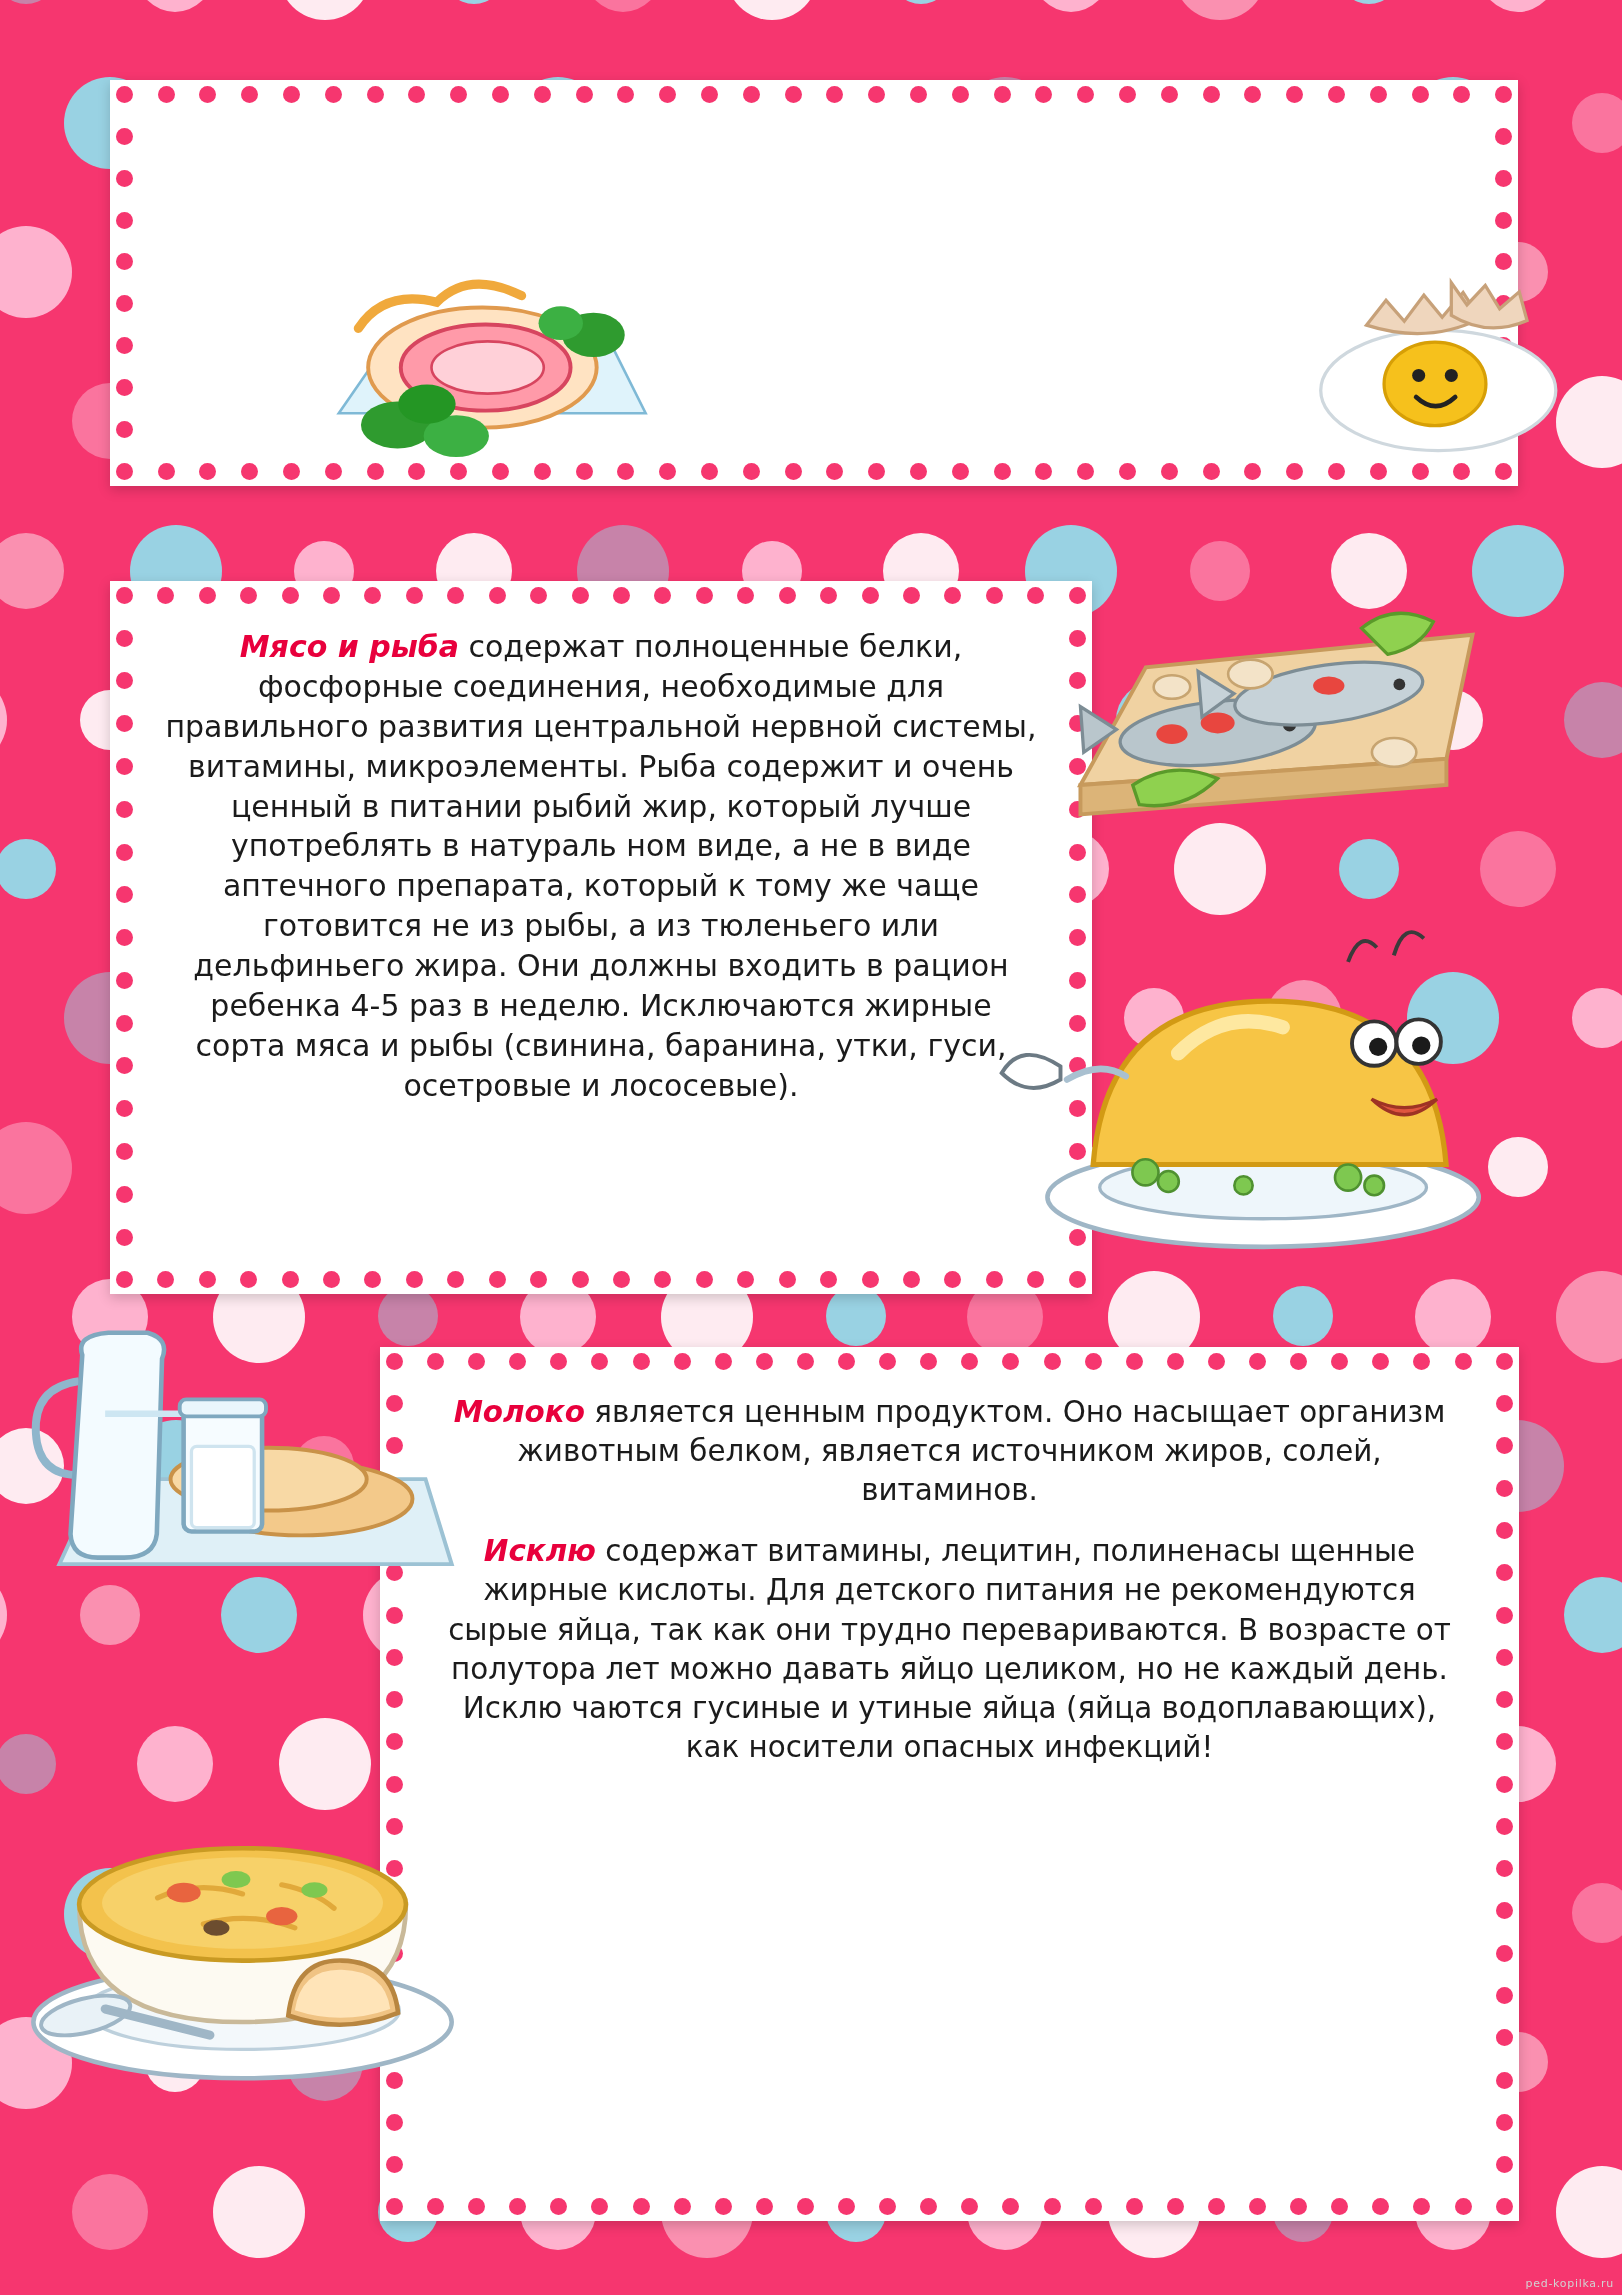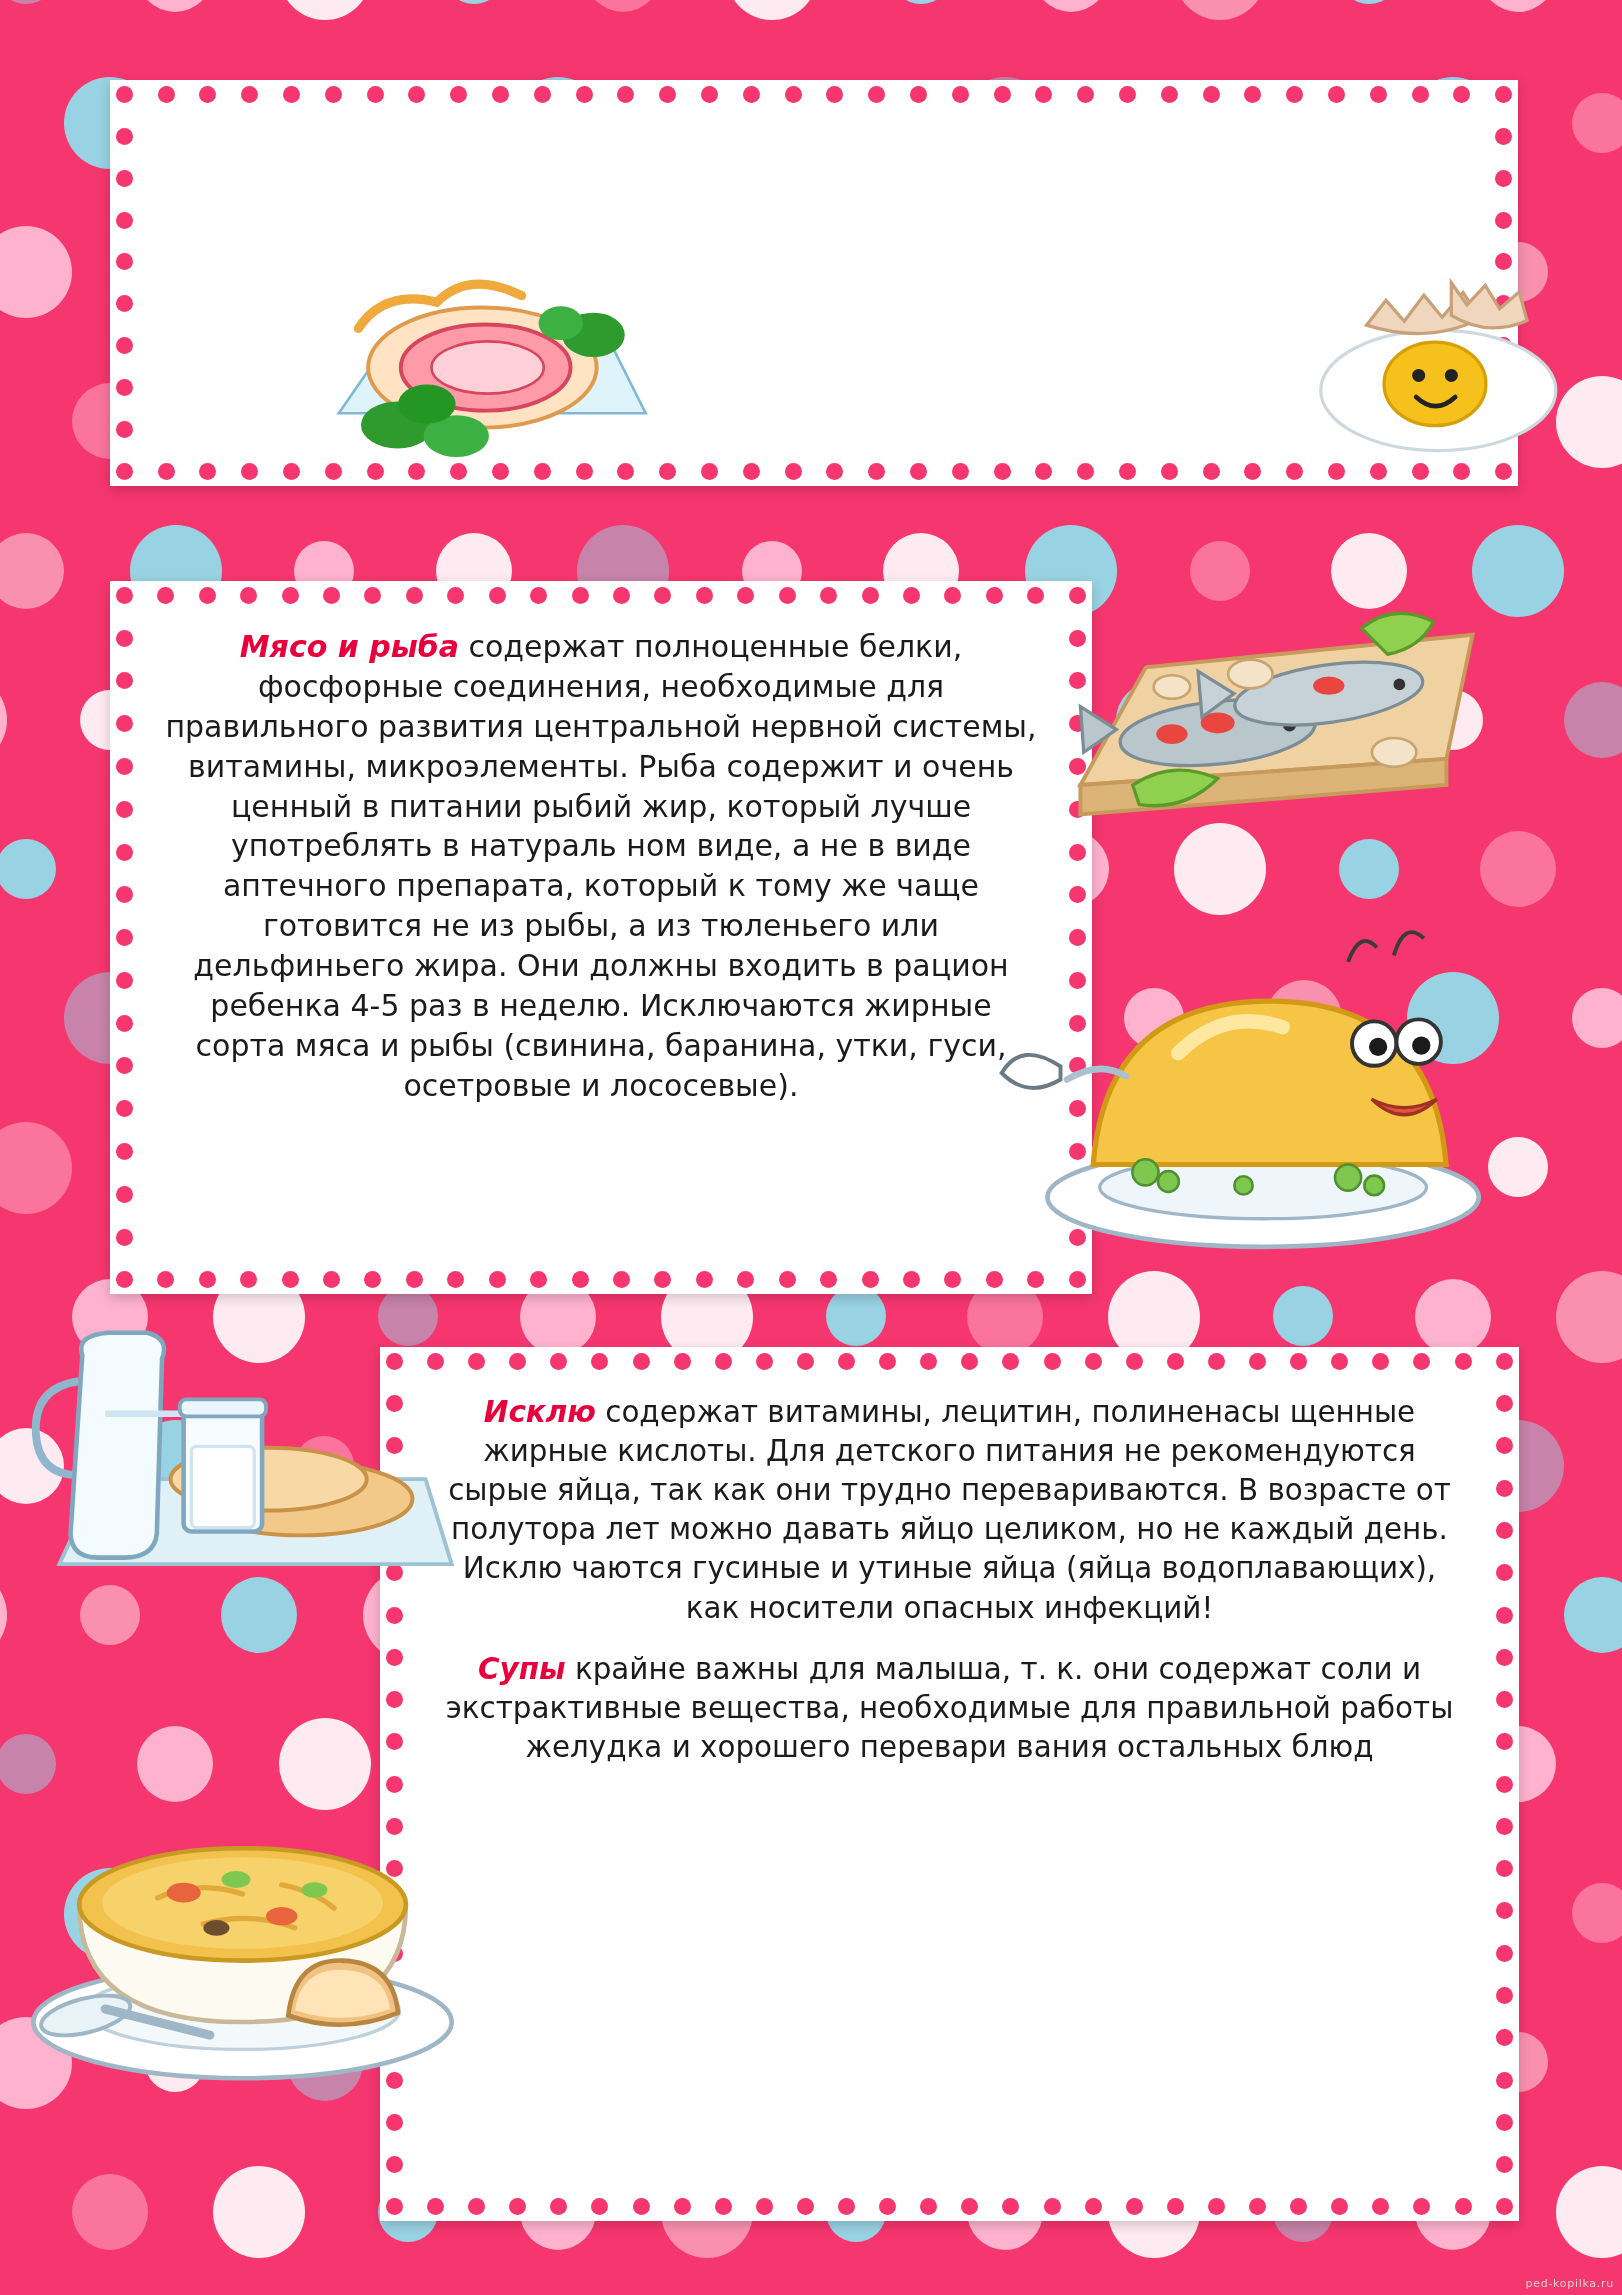--- a/index.html
+++ b/index.html
@@ -667,24 +667,24 @@
       <div class="cdot" style="left: 1116px; top: 682px;"></div>
       <div class="cdot" style="left: 5.9px; top: 725px;"></div>
       <div class="cdot" style="left: 1116px; top: 725px;"></div>
       <div class="cdot" style="left: 5.9px; top: 767px;"></div>
       <div class="cdot" style="left: 1116px; top: 767px;"></div>
       <div class="cdot" style="left: 5.9px; top: 809px;"></div>
       <div class="cdot" style="left: 1116px; top: 809px;"></div>
     </div>
   <div class="card-text">
     <p class="para">
-      <span class="lead">Исклю</span><span> содержат витамины, лецитин, полиненасы щенные жирные кислоты. Для детского питания не рекомендуются сырые яйца, так как они трудно перевариваются. В возрасте от полутора лет можно давать яйцо целиком, но не каждый день. Исклю чаются гусиные и утиные яйца (яйца водоплавающих), как носители опасных инфекций!</span>
+      <span class="lead">Молоко</span><span> является ценным продуктом. Оно насыщает организм животным белком, является источником жиров, солей, витаминов.</span>
     </p>
     <p class="para">
-      <span class="lead">Супы</span><span> крайне важны для малыша, т. к. они содержат соли и экстрактивные вещества, необходимые для правильной работы желудка и хорошего перевари вания остальных блюд</span>
+      <span class="lead">Исклю</span><span> содержат витамины, лецитин, полиненасы щенные жирные кислоты. Для детского питания не рекомендуются сырые яйца, так как они трудно перевариваются. В возрасте от полутора лет можно давать яйцо целиком, но не каждый день. Исклю чаются гусиные и утиные яйца (яйца водоплавающих), как носители опасных инфекций!</span>
     </p>
   </div>
 </div>
 
 <svg class="art" id="art-milk" viewBox="0 0 700 520">
   <polygon points="60,430 660,430 620,300 120,300" fill="#dff0f7" stroke="#9cc2d4" stroke-width="6"></polygon>
   <ellipse cx="430" cy="330" rx="170" ry="56" fill="#f3c98a" stroke="#c99248" stroke-width="6"></ellipse>
   <ellipse cx="380" cy="300" rx="150" ry="48" fill="#f8d9a5" stroke="#c99248" stroke-width="6"></ellipse>
   <path d="M90 150 q-70 10 -66 80 q4 66 70 64" fill="none" stroke="#8fb6cc" stroke-width="12"></path>
   <path d="M95 110 q-10 -30 40 -34 l60 0 q34 10 22 40 l-8 268 q-4 36 -50 36 l-40 0 q-40 0 -42 -36z" fill="#f3fbff" stroke="#7fa8bf" stroke-width="7"></path>

